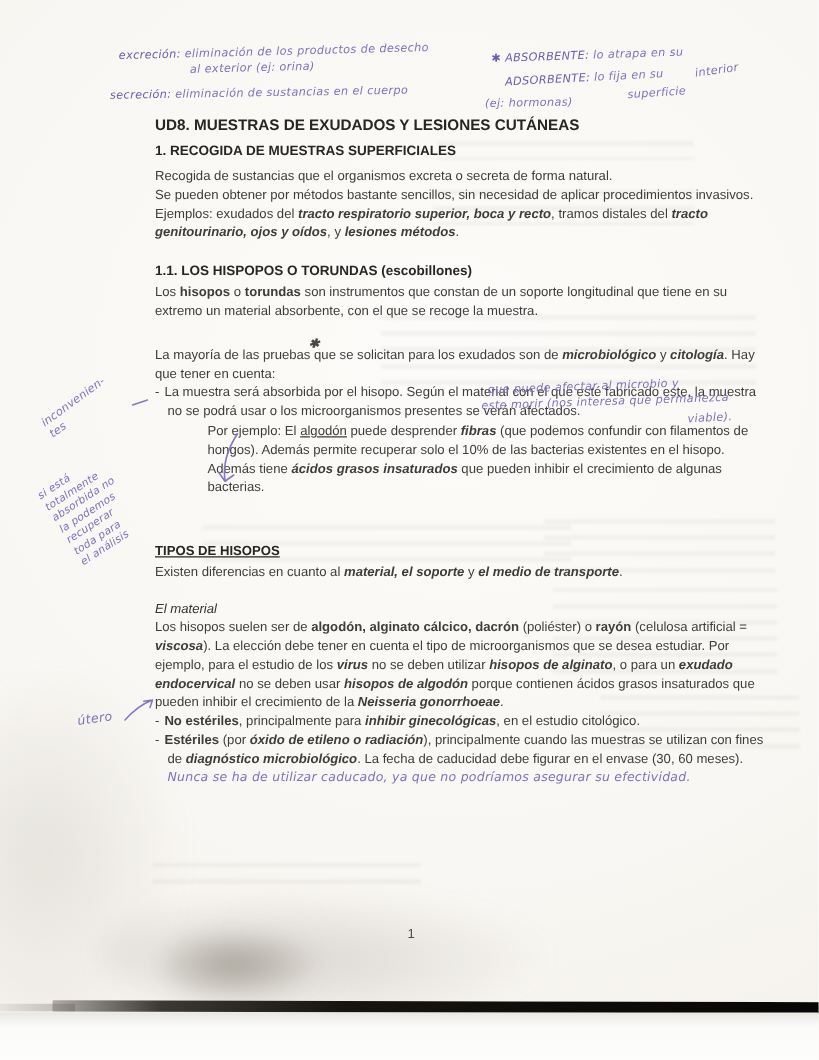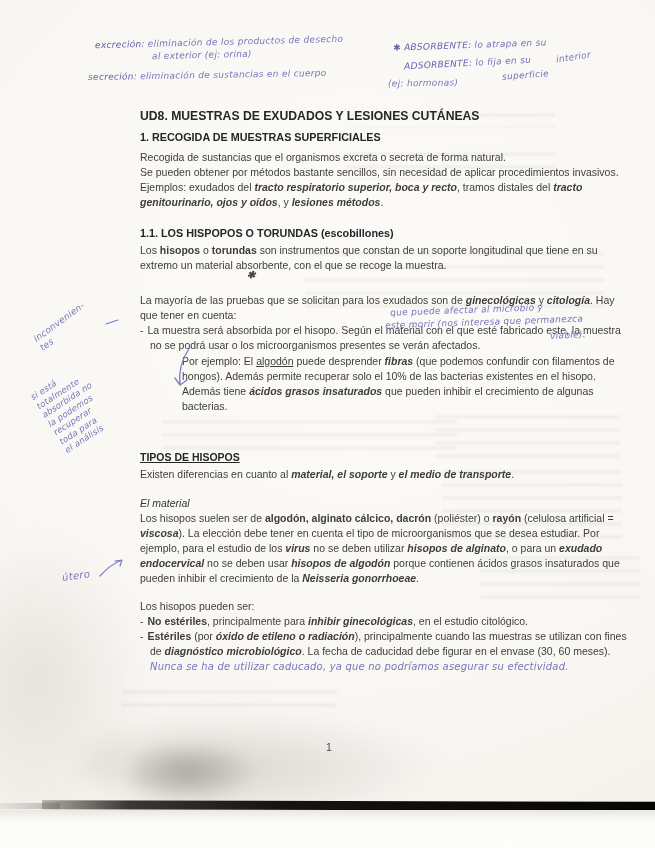--- a/index.html
+++ b/index.html
@@ -1,21 +1,21 @@
 <!DOCTYPE html>
 <html><head>
 <meta charset="utf-8">
 <style>
   html,body{margin:0;padding:0;}
   body{width:655px;height:848px;font-family:"Liberation Sans",sans-serif;}
   .photo{position:relative;width:655px;height:848px;overflow:hidden;
     background:radial-gradient(130% 95% at 55% 35%, #fcfbf9 0%, #f9f7f3 50%, #f3f0ea 82%, #edeae3 100%);}
   
-  .doc{position:absolute;left:140px;top:92px;width:487px;color:#3e3d3b;
-       font-size:10.5px;line-height:15px;margin-top:16px;}
+  .doc{position:absolute;left:124px;top:92px;width:487px;color:#3e3d3b;
+       font-size:10.5px;line-height:15px;}
   .doc h1{font-size:12.2px;line-height:16px;margin:0;color:#262626;letter-spacing:0;}
   .doc h2{font-size:10.8px;line-height:15px;margin:6px 0 0 0;color:#262626;}
   .doc h3{font-size:10.8px;line-height:15px;margin:16px 0 0 0;color:#262626;}
   .doc p{margin:0;}
   .p-first{margin-top:5px !important;}
   .p-mayoria{margin-top:20px !important;}
   .bullet{padding-left:10px;text-indent:-10px;}
   .dash{margin-right:4px;}
   .ejemplo{margin-left:42px !important;margin-top:1px !important;}
   .tipos{font-weight:bold;text-decoration:underline;margin-top:36px !important;color:#262626;}
@@ -74,32 +74,31 @@
 
   <div class="doc">
     <h1>UD8. MUESTRAS DE EXUDADOS Y LESIONES CUTÁNEAS</h1>
     <h2>1. RECOGIDA DE MUESTRAS SUPERFICIALES</h2>
     <p class="p-first"><span>Recogida de sustancias que el organismos excreta o secreta de forma natural.</span></p>
     <p><span>Se pueden obtener por métodos bastante sencillos, sin necesidad de aplicar procedimientos invasivos.</span></p>
     <p><span>Ejemplos: exudados del </span><span class="i">tracto respiratorio superior, boca y recto</span><span>, tramos distales del </span><span class="i">tracto genitourinario, ojos y oídos</span><span>, y </span><span class="i">lesiones métodos</span><span>.</span></p>
 
     <h3>1.1. LOS HISPOPOS O TORUNDAS (escobillones)</h3>
     <p style="margin-top:2px;"><span>Los </span><span class="b">hisopos</span><span> o </span><span class="b">torundas</span><span> son instrumentos que constan de un soporte longitudinal que tiene en su extremo un material absorbente, con el que se recoge la muestra.</span></p>
-    <p class="p-mayoria"><span>La mayoría de las pruebas que se solicitan para los exudados son de </span><span class="i">ginecológicas</span><span> y </span><span class="i">citología</span><span>. Hay que tener en cuenta:</span></p>
+    <p class="p-mayoria"><span>La mayoría de las pruebas que se solicitan para los exudados son de </span><span class="i">microbiológico</span><span> y </span><span class="i">citología</span><span>. Hay que tener en cuenta:</span></p>
 
     <p class="bullet"><span class="dash">-</span><span><span>La muestra será absorbida por el hisopo. Según el material con el que esté fabricado este, la muestra no se podrá usar o los microorganismos presentes se verán afectados.</span></span></p>
     <p class="ejemplo"><span>Por ejemplo: El </span><span class="u">algodón</span><span> puede desprender </span><span class="i">fibras</span><span> (que podemos confundir con filamentos de hongos). Además permite recuperar solo el 10% de las bacterias existentes en el hisopo. Además tiene </span><span class="i">ácidos grasos insaturados</span><span> que pueden inhibir el crecimiento de algunas bacterias.</span></p>
 
     <p class="tipos">TIPOS DE HISOPOS</p>
     <p class="p-existen"><span>Existen diferencias en cuanto al </span><span class="i">material, el soporte</span><span> y </span><span class="i">el medio de transporte</span><span>.</span></p>
 
     <p class="mat-head">El material</p>
     <p><span>Los hisopos suelen ser de </span><span class="b">algodón, alginato cálcico, dacrón</span><span> (poliéster) o </span><span class="b">rayón</span><span> (celulosa artificial = </span><span class="i">viscosa</span><span>). La elección debe tener en cuenta el tipo de microorganismos que se desea estudiar. Por ejemplo, para el estudio de los </span><span class="i">virus</span><span> no se deben utilizar </span><span class="i">hisopos de alginato</span><span>, o para un </span><span class="i">exudado endocervical</span><span> no se deben usar </span><span class="i">hisopos de algodón</span><span> porque contienen ácidos grasos insaturados que pueden inhibir el crecimiento de la </span><span class="i">Neisseria gonorrhoeae</span><span>.</span></p>
 
-    <p class="p-pueden"><span>Los hisopos pueden ser:</span></p>
     <p class="bullet"><span class="dash">-</span><span><span class="b">No estériles</span><span>, principalmente para </span><span class="i">inhibir ginecológicas</span><span>, en el estudio citológico.</span></span></p>
     <p class="bullet"><span class="dash">-</span><span><span class="b">Estériles</span><span> (por </span><span class="i">óxido de etileno o radiación</span><span>), principalmente cuando las muestras se utilizan con fines de </span><span class="i">diagnóstico microbiológico</span><span>. La fecha de caducidad debe figurar en el envase (30, 60 meses). </span><span class="hw">Nunca se ha de utilizar caducado, ya que no podríamos asegurar su efectividad.</span></span></p>
   </div>
 
   <div class="page-num">1</div>
 
   <div class="hwl" style="left:95px;top:37px;transform:rotate(-1.5deg);">
     <span class="hw-term">excreción:</span><span>eliminación de los productos de desecho</span>
   </div>
   <div class="hwl" style="left:152px;top:50px;transform:rotate(-1.5deg);">al exterior (ej: orina)</div>

